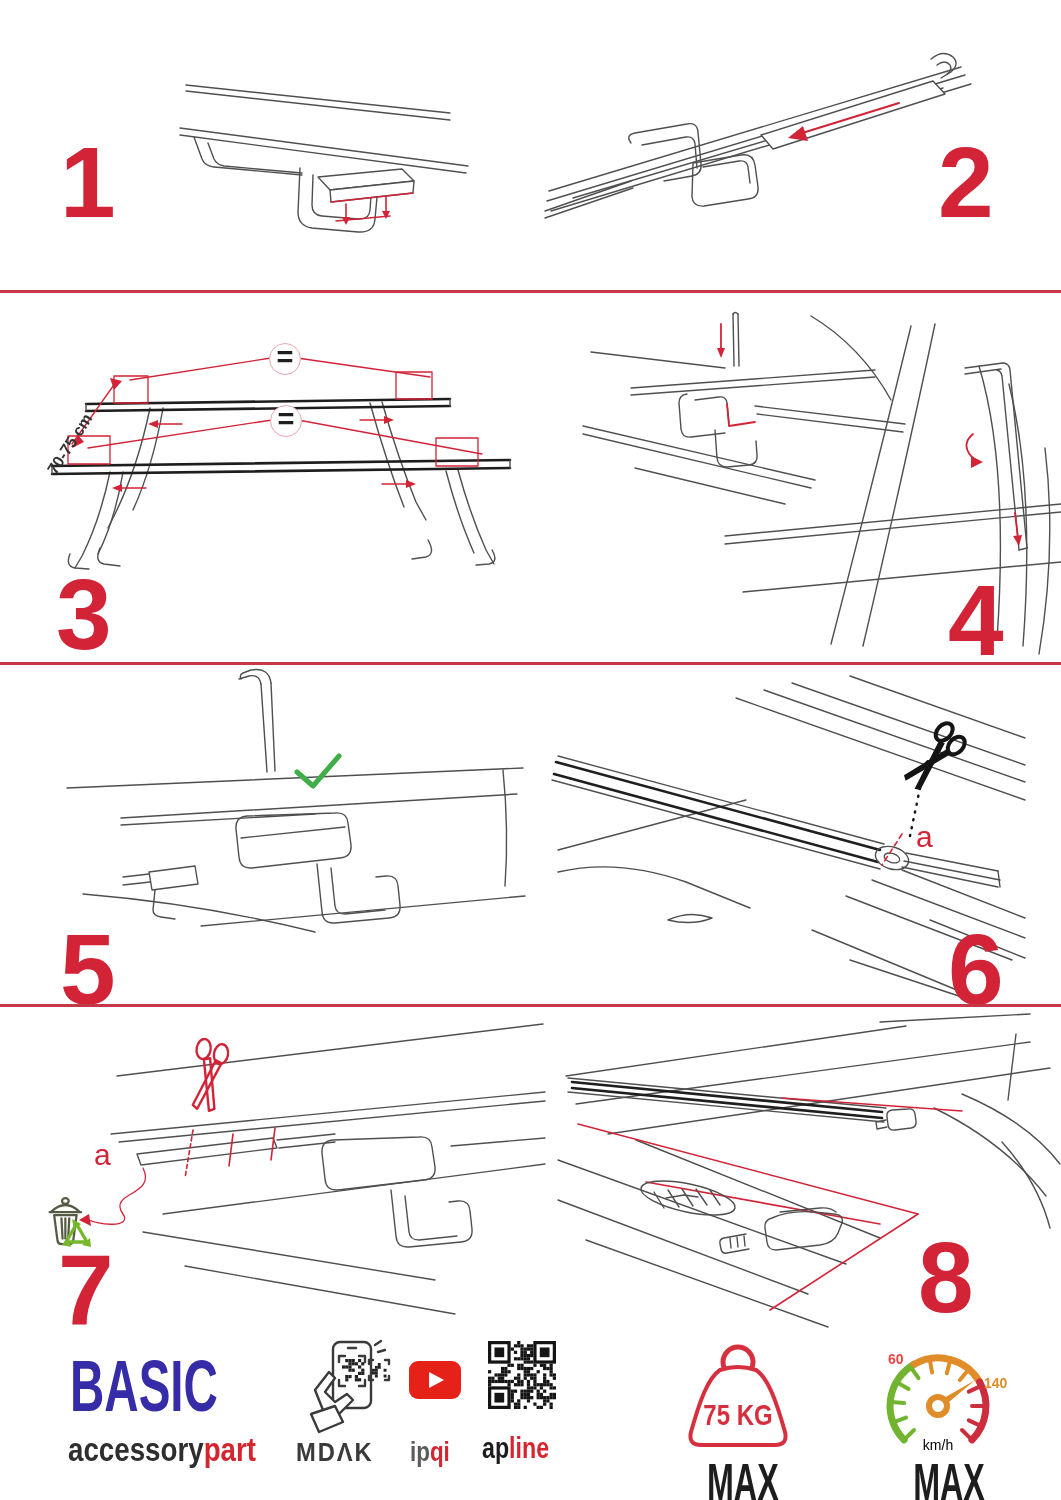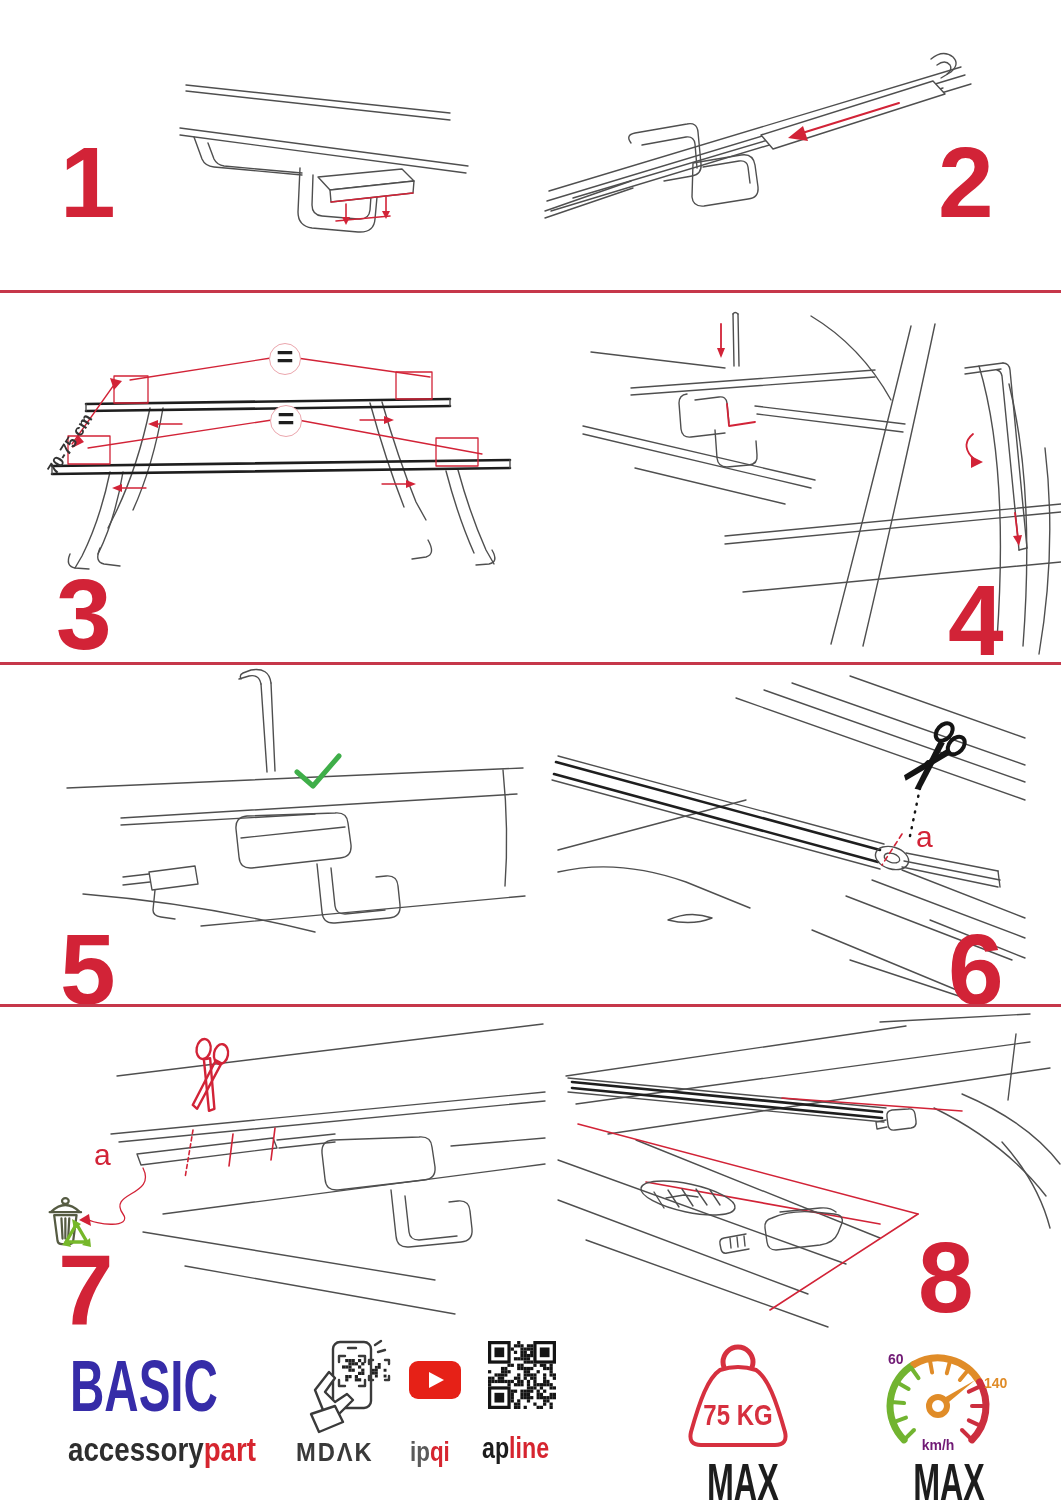--- a/index.html
+++ b/index.html
@@ -32,21 +32,21 @@
         transform-origin:0 0;white-space:nowrap;}
   .ipqi .dk{color:#5a5a5a;}
   .apline{position:absolute;font-size:29px;font-weight:bold;line-height:1;transform:scaleX(0.8);
         transform-origin:0 0;white-space:nowrap;}
   .apline .dk{color:#1d1d1d;}
   .kg{position:absolute;font-size:30px;font-weight:bold;color:#d6303f;line-height:1;text-align:center;
       transform:scaleX(0.8);}
   .maxtxt{position:absolute;font-size:52px;font-weight:bold;color:#1d1d1d;line-height:1;text-align:center;
       transform:scaleX(0.62);}
   .splb{position:absolute;font-size:14px;font-weight:bold;line-height:1;}
-  .kmh{position:absolute;font-size:14px;color:#701a75;line-height:1;text-align:center;font-weight:bold;}
+  .kmh{position:absolute;font-size:14px;color:#000000;line-height:1;text-align:center;}
 </style>
 </head>
 <body>
 
 <div class="page">
 
   <section class="step" style="left:0;top:0;width:530px;height:290px">
     <svg class="draw" style="left:150px;top:25px" width="330" height="225" viewBox="0 0 330 225">
       <g class="ln">
         <path d="M36,60 L300,88"></path>
@@ -643,19 +643,19 @@
         <line stroke="#e08c28" x1="68.8" y1="27.2" x2="72.2" y2="14.6"></line>
         <line stroke="#e08c28" x1="81.9" y1="34" x2="90.2" y2="24"></line>
         <line stroke="#cc2e3e" x1="90.8" y1="45.6" x2="102.6" y2="40.1"></line>
         <line stroke="#cc2e3e" x1="94" y1="60" x2="107" y2="60"></line>
         <line stroke="#cc2e3e" x1="90.8" y1="74.4" x2="102.6" y2="79.9"></line>
         <line stroke="#cc2e3e" x1="84" y1="84" x2="93.2" y2="93.2"></line>
       </g>
       <polygon points="62.3,63.3 57.7,56.7 96.9,34.2" fill="#e08c28"></polygon>
       <circle cx="60" cy="60" r="9" fill="#fff" stroke="#e08c28" stroke-width="6"></circle>
     </svg>
-    <div class="splb" style="left:888px;top:14px;color:#701a75">60</div>
+    <div class="splb" style="left:888px;top:14px;color:#ef4444">60</div>
     <div class="splb" style="left:984px;top:38px;color:#e08c28">140</div>
     <div class="kmh" style="left:908px;top:100px;width:60px">km/h</div>
     <div class="maxtxt" style="left:898px;top:118px;width:80px">MAX</div>
   </footer>
 
 </div>
 
 </body></html>

